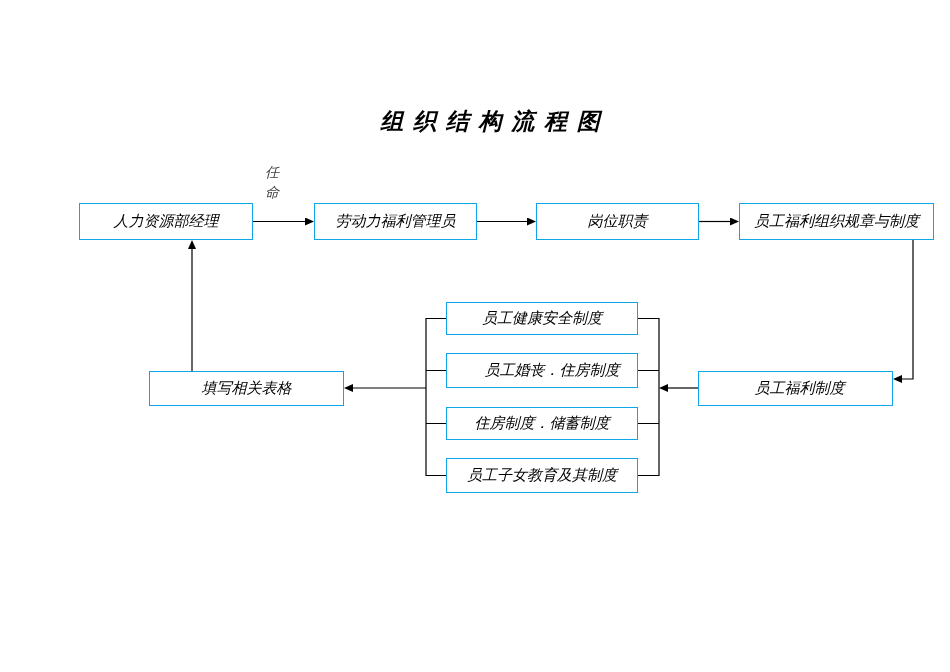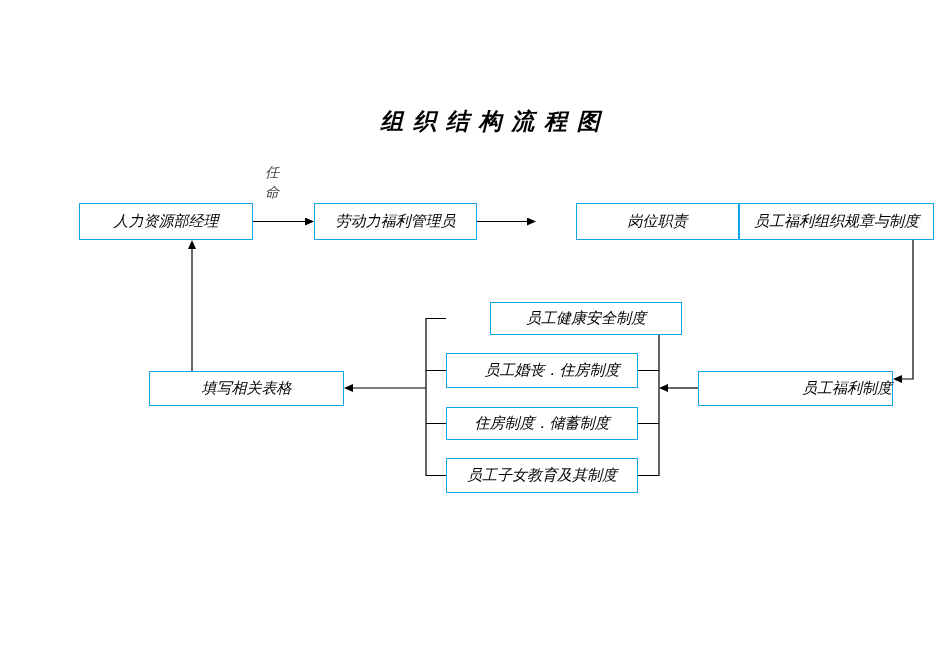--- a/index.html
+++ b/index.html
@@ -35,34 +35,34 @@
     position: absolute;
     border: 1px solid #0ea5e9;
     background: #ffffff;
     display: flex;
     align-items: center;
     justify-content: center;
     font-size: 15px;
     color: #000000;
     white-space: nowrap;
   }
-  .node.align-left { justify-content: flex-end; padding-left: 8px; }
+  .node.align-left { justify-content: center; padding-left: 8px; }
 
   
   .n-hr       { left: 63px;  top: 203px; width: 174px; height: 37px; }
   .n-admin    { left: 298px; top: 203px; width: 163px; height: 37px; }
-  .n-duties   { left: 520px; top: 203px; width: 163px; height: 37px; margin-left: 40px; }
+  .n-duties   { left: 520px; top: 203px; width: 163px; height: 37px; }
   .n-orgrules { left: 723px; top: 203px; width: 195px; height: 37px; }
 
   
   .n-forms    { left: 133px; top: 371px; width: 195px; height: 35px; }
   .n-welfare  { left: 682px; top: 371px; width: 195px; height: 35px; }
 
   
-  .n-health   { left: 430px; top: 302px; width: 192px; height: 33px; margin-left: 44px; }
+  .n-health   { left: 430px; top: 302px; width: 192px; height: 33px; }
   .n-marriage { left: 430px; top: 353px; width: 192px; height: 35px; padding-left: 20px; }
   .n-retire   { left: 430px; top: 407px; width: 192px; height: 33px; }
   .n-children { left: 430px; top: 458px; width: 192px; height: 35px; }
 
   .edge-label {
     position: absolute;
     left: 249px; top: 162px;
     width: 13px;
     font-size: 14px;
     line-height: 1.45;

